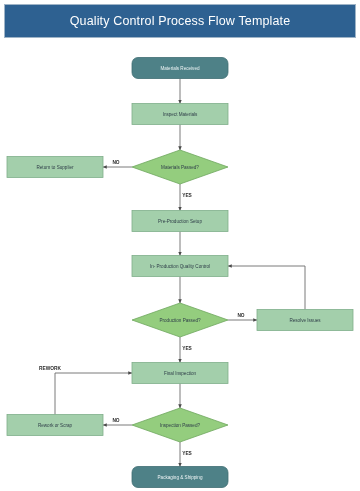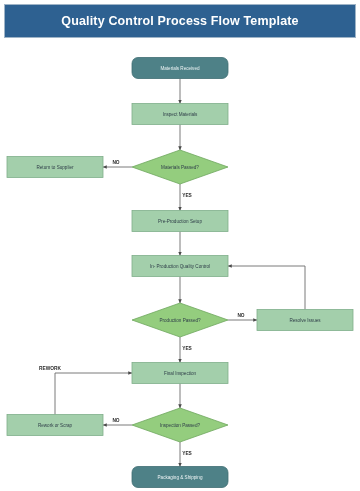--- a/index.html
+++ b/index.html
@@ -29,21 +29,21 @@
     box-sizing: border-box;
     background: #2e6191;
     border: 1px solid #9fb4c7;
     display: flex;
     align-items: center;
     justify-content: center;
   }
   .title-bar .title-text {
     color: #ffffff;
     font-size: 12.5px;
-    font-weight: bold;
+    font-weight: normal;
     letter-spacing: 0.15px;
     white-space: nowrap;
     text-align: center;
   }
   #flow {
     position: absolute;
     left: 0;
     top: 38px;
     width: 360px;
     height: 453px;

